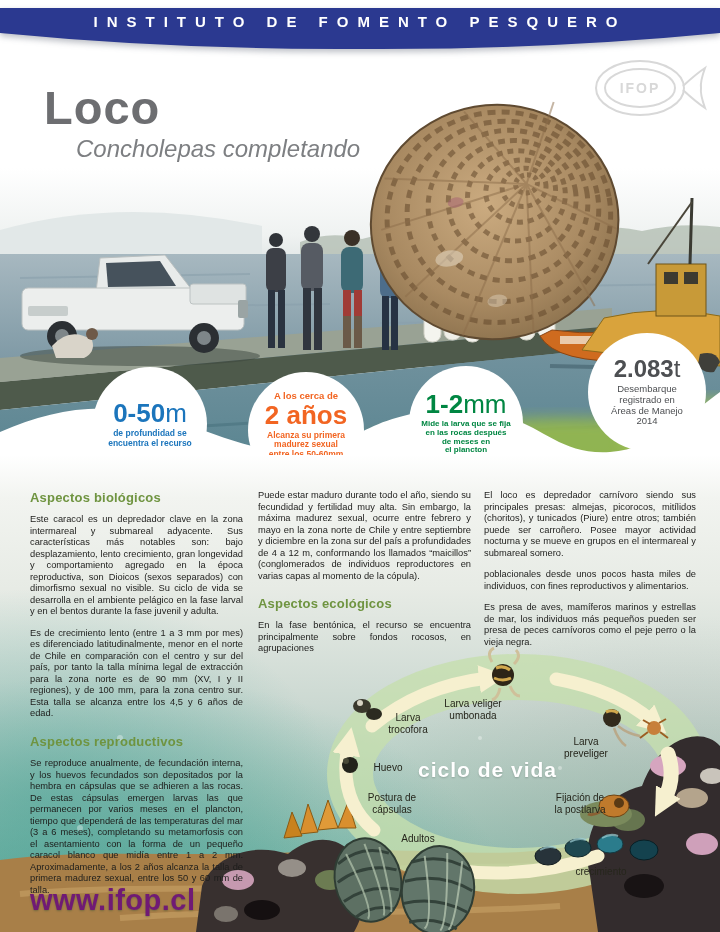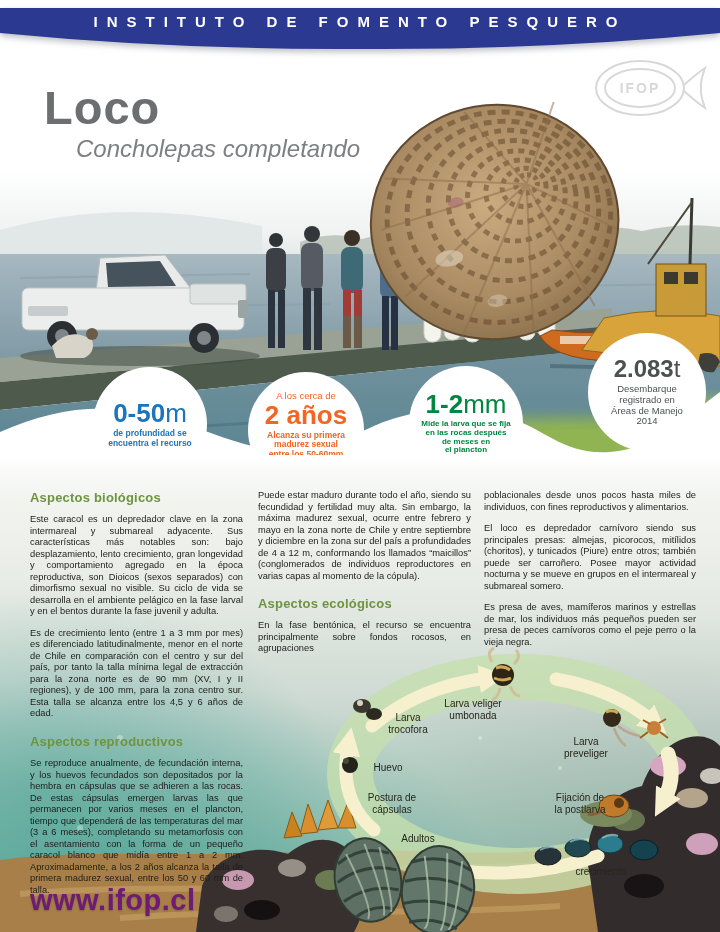--- a/index.html
+++ b/index.html
@@ -19,21 +19,21 @@
   .shell{position:absolute;top:100px;left:364px;}
   .wave{position:absolute;top:352px;left:0;}
   
   .badge{position:absolute;background:#fff;border-radius:50%;display:flex;flex-direction:column;
          align-items:center;justify-content:center;text-align:center;line-height:1.12;}
   .badge .cap{white-space:pre-line;font-size:8.5px;font-weight:bold;margin-top:3px;}
   .badge .val{font-weight:bold;font-size:26px;line-height:1;}
   .badge .unit{font-weight:normal;}
   .badge-depth{left:93px;top:367px;width:114px;height:114px;color:#1b75bc;}
   .badge-age{left:248px;top:372px;width:116px;height:116px;color:#f26522;}
-  .badge-age .pre{font-size:9.5px;font-weight:normal;}
+  .badge-age .pre{font-size:9.5px;font-weight:bold;}
   .badge-size{left:409px;top:366px;width:114px;height:114px;color:#008642;}
   .badge-size .cap{font-size:8px;}
   .badge-landing{left:588px;top:333px;width:118px;height:118px;color:#4d4f52;}
   .badge-landing .val{font-size:24px;}
   .badge-landing .cap{font-weight:normal;font-size:9.5px;color:#4d4f52;}
   
   .content-bg{position:absolute;top:455px;left:0;width:720px;height:477px;
     background:
       radial-gradient(420px 300px at 6% 72%, rgba(74,163,150,.50), transparent 70%),
       radial-gradient(560px 360px at 16% 100%, rgba(54,150,137,.65), transparent 72%),
@@ -378,25 +378,26 @@
     <p>Es de crecimiento lento (entre 1 a 3 mm por mes) es diferenciado latitudinalmente, menor en el norte de Chile en comparación con el centro y sur del país, por tanto la talla mínima legal de extracción para la zona norte es de 90 mm (XV, I y II regiones), y de 100 mm, para la zona centro sur. Esta talla se alcanza entre los 4,5 y 6 años de edad.</p>
     <h3 class="sp">Aspectos reproductivos</h3>
     <p>Se reproduce anualmente, de fecundación interna, y los huevos fecundados son depositados por la hembra en cápsulas que se adhieren a las rocas. De estas cápsulas emergen larvas las que permanecen por varios meses en el plancton, tiempo que dependerá de las temperaturas del mar (3 a 6 meses), completando su metamorfosis con el asentamiento con la forma de un pequeño caracol blanco que midía entre 1 a 2 mm. Aproximadamente, a los 2 años alcanza la talla de primera madurez sexual, entre los 50 y 60 mm de talla.</p>
   </div>
   <div class="col col-2">
     <p>Puede estar maduro durante todo el año, siendo su fecundidad y fertilidad muy alta. Sin embargo, la máxima madurez sexual, ocurre entre febrero y mayo en la zona norte de Chile y entre septiembre y diciembre en la zona sur del país a profundidades de 4 a 12 m, conformando los llamados “maicillos” (conglomerados de individuos reproductores en varias capas al momento de la cópula).</p>
     <h3 class="sp">Aspectos ecológicos</h3>
     <p>En la fase bentónica, el recurso se encuentra principalmente sobre fondos rocosos, en agrupaciones</p>
   </div>
   <div class="col col-3">
+    <p>El loco es depredador carnívoro siendo sus principales presas: almejas, picorocos, mitílidos (choritos), y tunicados (Piure) entre otros; también puede ser carroñero. Posee mayor actividad nocturna y se mueve en grupos en el intermareal y submareal somero.</p>
     <p>poblacionales desde unos pocos hasta miles de individuos, con fines reproductivos y alimentarios.</p>
-    <p>El loco es depredador carnívoro siendo sus principales presas: almejas, picorocos, mitílidos (choritos), y tunicados (Piure) entre otros; también puede ser carroñero. Posee mayor actividad nocturna y se mueve en grupos en el intermareal y submareal somero.</p>
     <p>Es presa de aves, mamíferos marinos y estrellas de mar, los individuos más pequeños pueden ser presa de peces carnívoros como el peje perro o la vieja negra.</p>
   </div>
 
+  <div class="cyc-title">ciclo de vida</div>
   <div class="cyc" style="left:372px;top:712px;width:72px;">Larva
 trocofora</div>
   <div class="cyc" style="left:425px;top:698px;width:96px;">Larva veliger
 umbonada</div>
   <div class="cyc" style="left:546px;top:736px;width:80px;">Larva
 preveliger</div>
   <div class="cyc" style="left:538px;top:792px;width:84px;">Fijación de
 la postlarva</div>
   <div class="cyc" style="left:362px;top:762px;width:52px;">Huevo</div>
   <div class="cyc" style="left:350px;top:792px;width:84px;">Postura de

